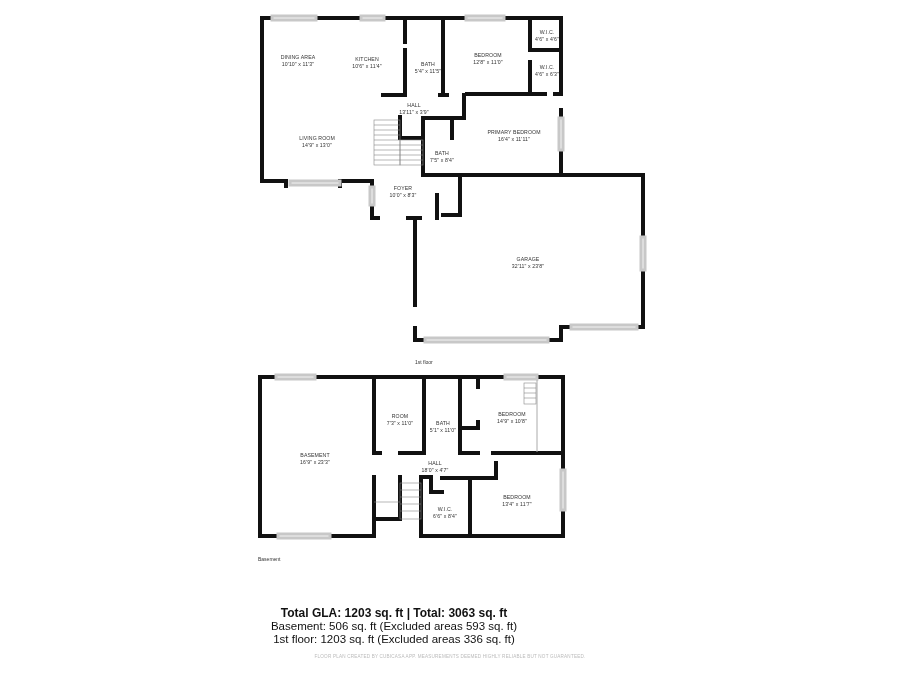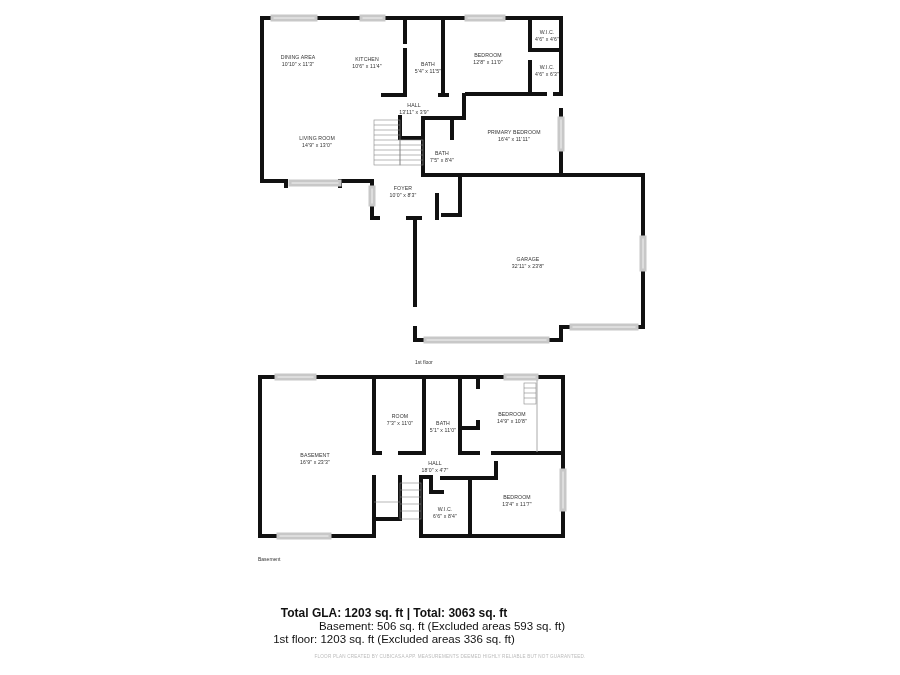--- a/index.html
+++ b/index.html
@@ -7,21 +7,21 @@
   #plan { position:absolute; left:0; top:0; width:900px; height:675px; }
   .wall { stroke:#111; stroke-width:4; fill:none; stroke-linecap:square; }
   .win { stroke:#c8c8c8; stroke-width:3; fill:#f3f3f3; }
   .stair { stroke:#888; stroke-width:0.6; fill:none; }
   .lbl { position:absolute; text-align:center; color:#333; font-size:5.2px; line-height:7px; white-space:nowrap; transform:translateX(-50%); letter-spacing:0.1px; }
   .lbl .dim { display:block; }
   .floor-tag { position:absolute; font-size:5px; color:#333; }
   .summary { position:absolute; left:0; width:788px; text-align:center; color:#111; }
   .sum-total { top:606px; font-size:12px; font-weight:bold; }
   .sum-line { font-size:11.5px; }
-  .sum-b { top:620px;margin-left:48px; }
+  .sum-b { top:620px; }
   .sum-f { top:633px; }
   .disclaimer { position:absolute; top:654px; left:0; width:900px; text-align:center; font-size:4.6px; color:#bbb; letter-spacing:0.2px; }
 </style>
 </head>
 <body>
 
 <svg id="plan" viewBox="0 0 900 675" xmlns="http://www.w3.org/2000/svg">
 
   <g>
 

